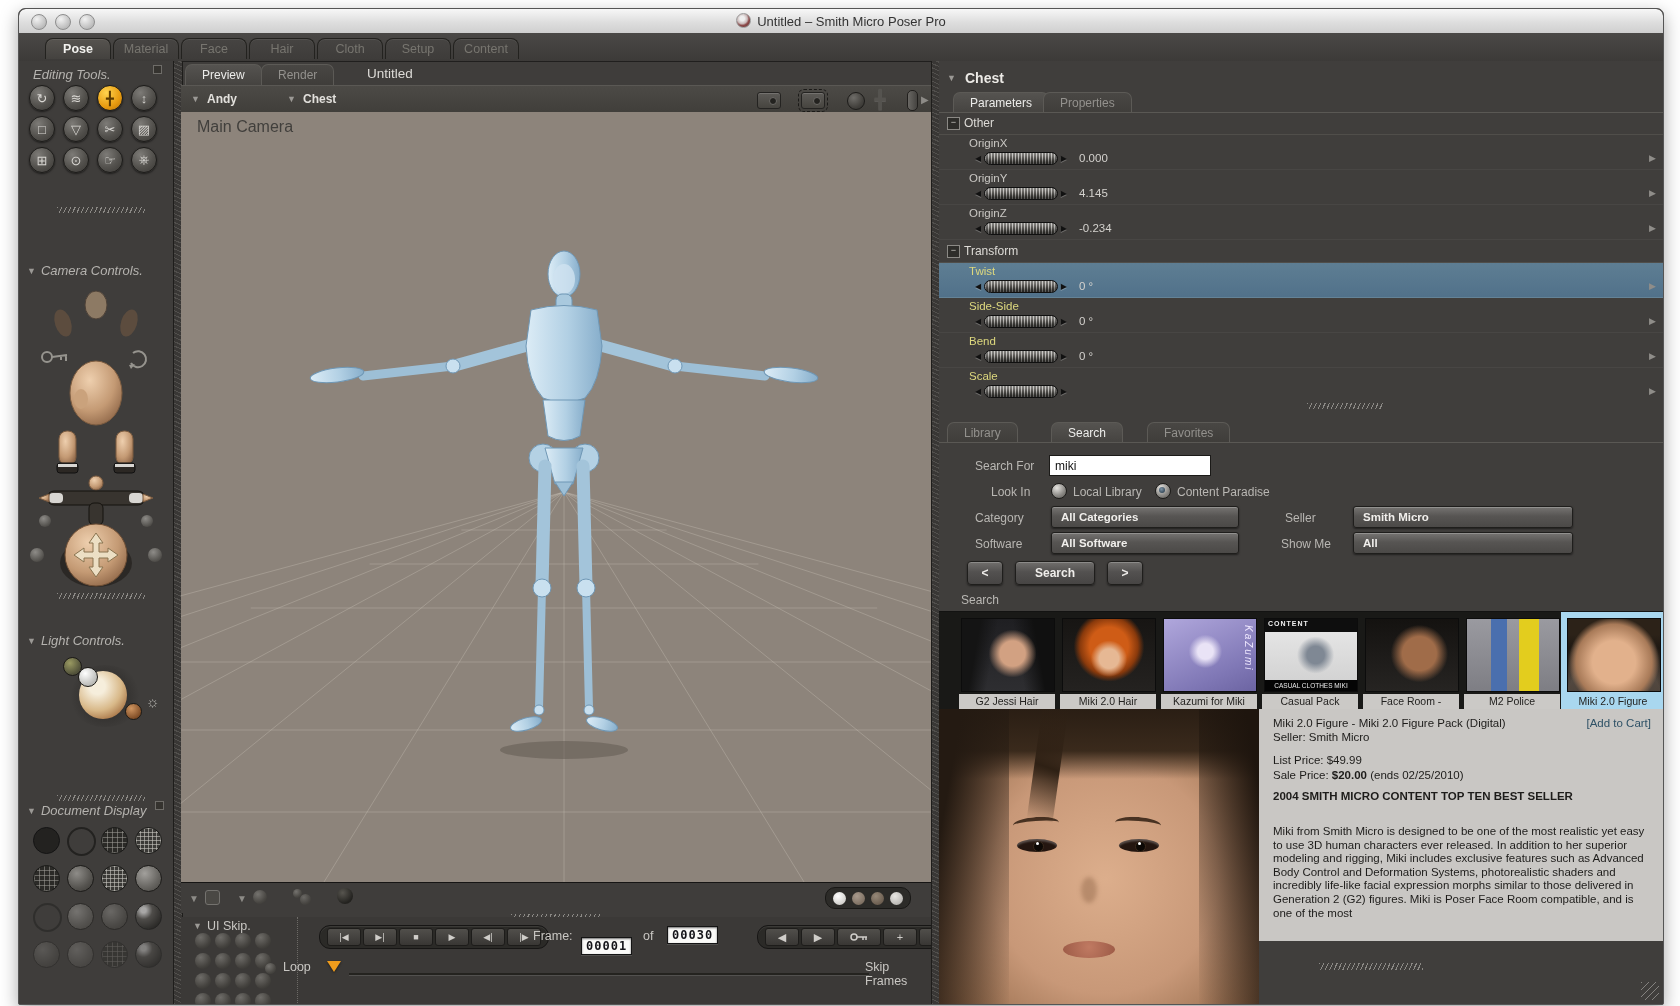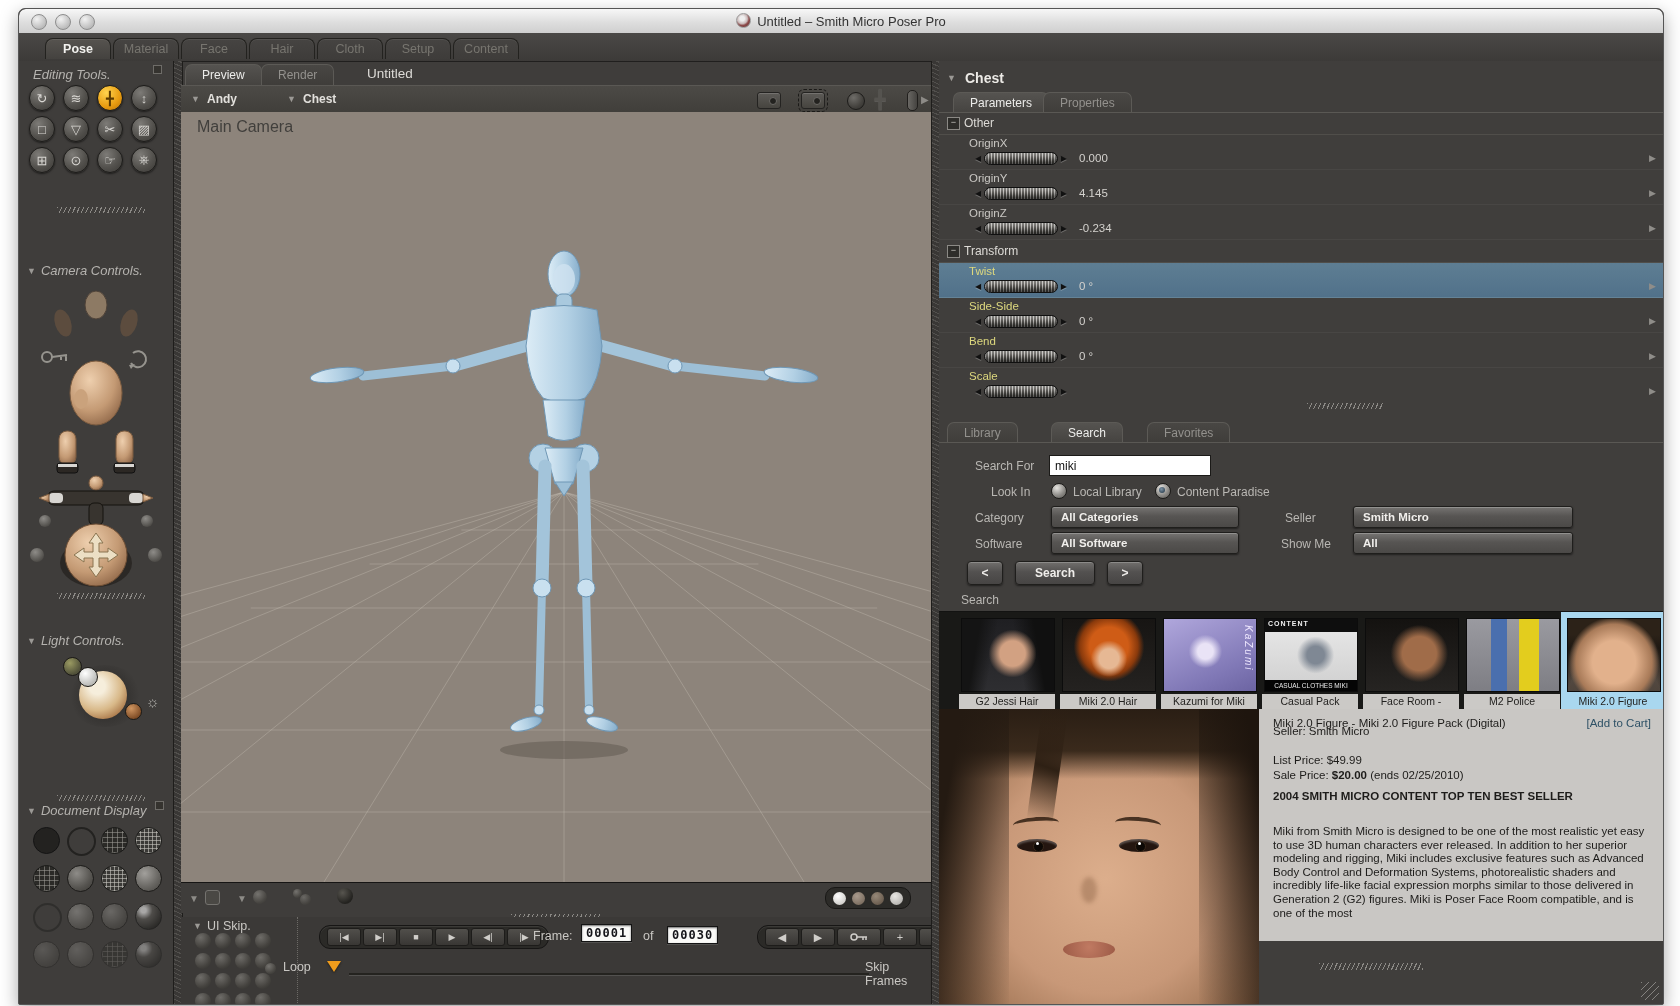--- a/index.html
+++ b/index.html
@@ -418,21 +418,21 @@
         <div style="position:absolute;left:116px;top:0;bottom:0;border-left:1px dotted #6c6a66;"></div>
         <div class="tgroup" id="transport" style="left:138px;top:8px;">
             <button class="tbtn">|◀</button>
             <button class="tbtn">▶|</button>
             <button class="tbtn">■</button>
             <button class="tbtn">▶</button>
             <button class="tbtn">◀|</button>
             <button class="tbtn">|▶</button>
           </div>
         <span class="tlabel" style="left:352px;top:12px;">Frame:</span>
-        <span class="lcd" style="left:400px;top:7px;">00001</span>
+        <span class="lcd" style="left:400px;top:20px;">00001</span>
         <span class="tlabel" style="left:462px;top:12px;">of</span>
         <span class="lcd" style="left:486px;top:9px;">00030</span>
         <div class="tgroup" id="editBtns" style="left:576px;top:8px;">
             <button class="tbtn" style="font-size: 11px;">◀</button>
             <button class="tbtn" style="font-size: 11px;">▶</button>
             <button class="tbtn wide">
               <svg width="18" height="10" viewBox="0 0 18 10">
                 <circle cx="4" cy="5" r="3" fill="none" stroke="#cfcdc9" stroke-width="1.5"></circle>
                 <path d="M7,5 L17,5 M13,5 L13,8 M16,5 L16,8" stroke="#cfcdc9" stroke-width="1.5" fill="none"></path>
               </svg>
@@ -623,21 +623,21 @@
             <b></b>
           </div>
         <div class="d-nose" style="left:142px;top:168px;"></div>
         <div class="d-lips" style="left:124px;top:232px;"></div>
       </div>
       <div class="detail-text" style="left:320px;top:648px;width:404px;height:232px;">
         <div class="dt-title-row">
           <span class="addcart">[Add to Cart]</span>
           <span>Miki 2.0 Figure - Miki 2.0 Figure Pack (Digital)</span>
         </div>
-        <div class="dt-line" style="top:16px;">Seller: Smith Micro</div>
+        <div class="dt-line" style="top:22px;">Seller: Smith Micro</div>
         <div class="dt-line" style="top:45px;">List Price: $49.99</div>
         <div class="dt-line" style="top:60px;">
           <span>Sale Price:</span>
           <b>$20.00</b>
           <span>(ends 02/25/2010)</span>
         </div>
         <div class="dt-banner" style="top:81px;">2004 SMITH MICRO CONTENT TOP TEN BEST SELLER</div>
         <div class="dt-desc" style="top:116px;height:112px;">Miki from Smith Micro is designed to be one of the most realistic yet easy to use 3D human characters ever released. In addition to her superior modeling and rigging, Miki includes exclusive features such as Advanced Body Control and Deformation Systems, photorealistic shaders and incredibly life-like facial expression morphs similar to those delivered in Generation 2 (G2) figures. Miki is Poser Face Room compatible, and is one of the most</div>
       </div>
       <div class="hatch" style="left:380px;top:902px;width:104px;height:7px;"></div>

